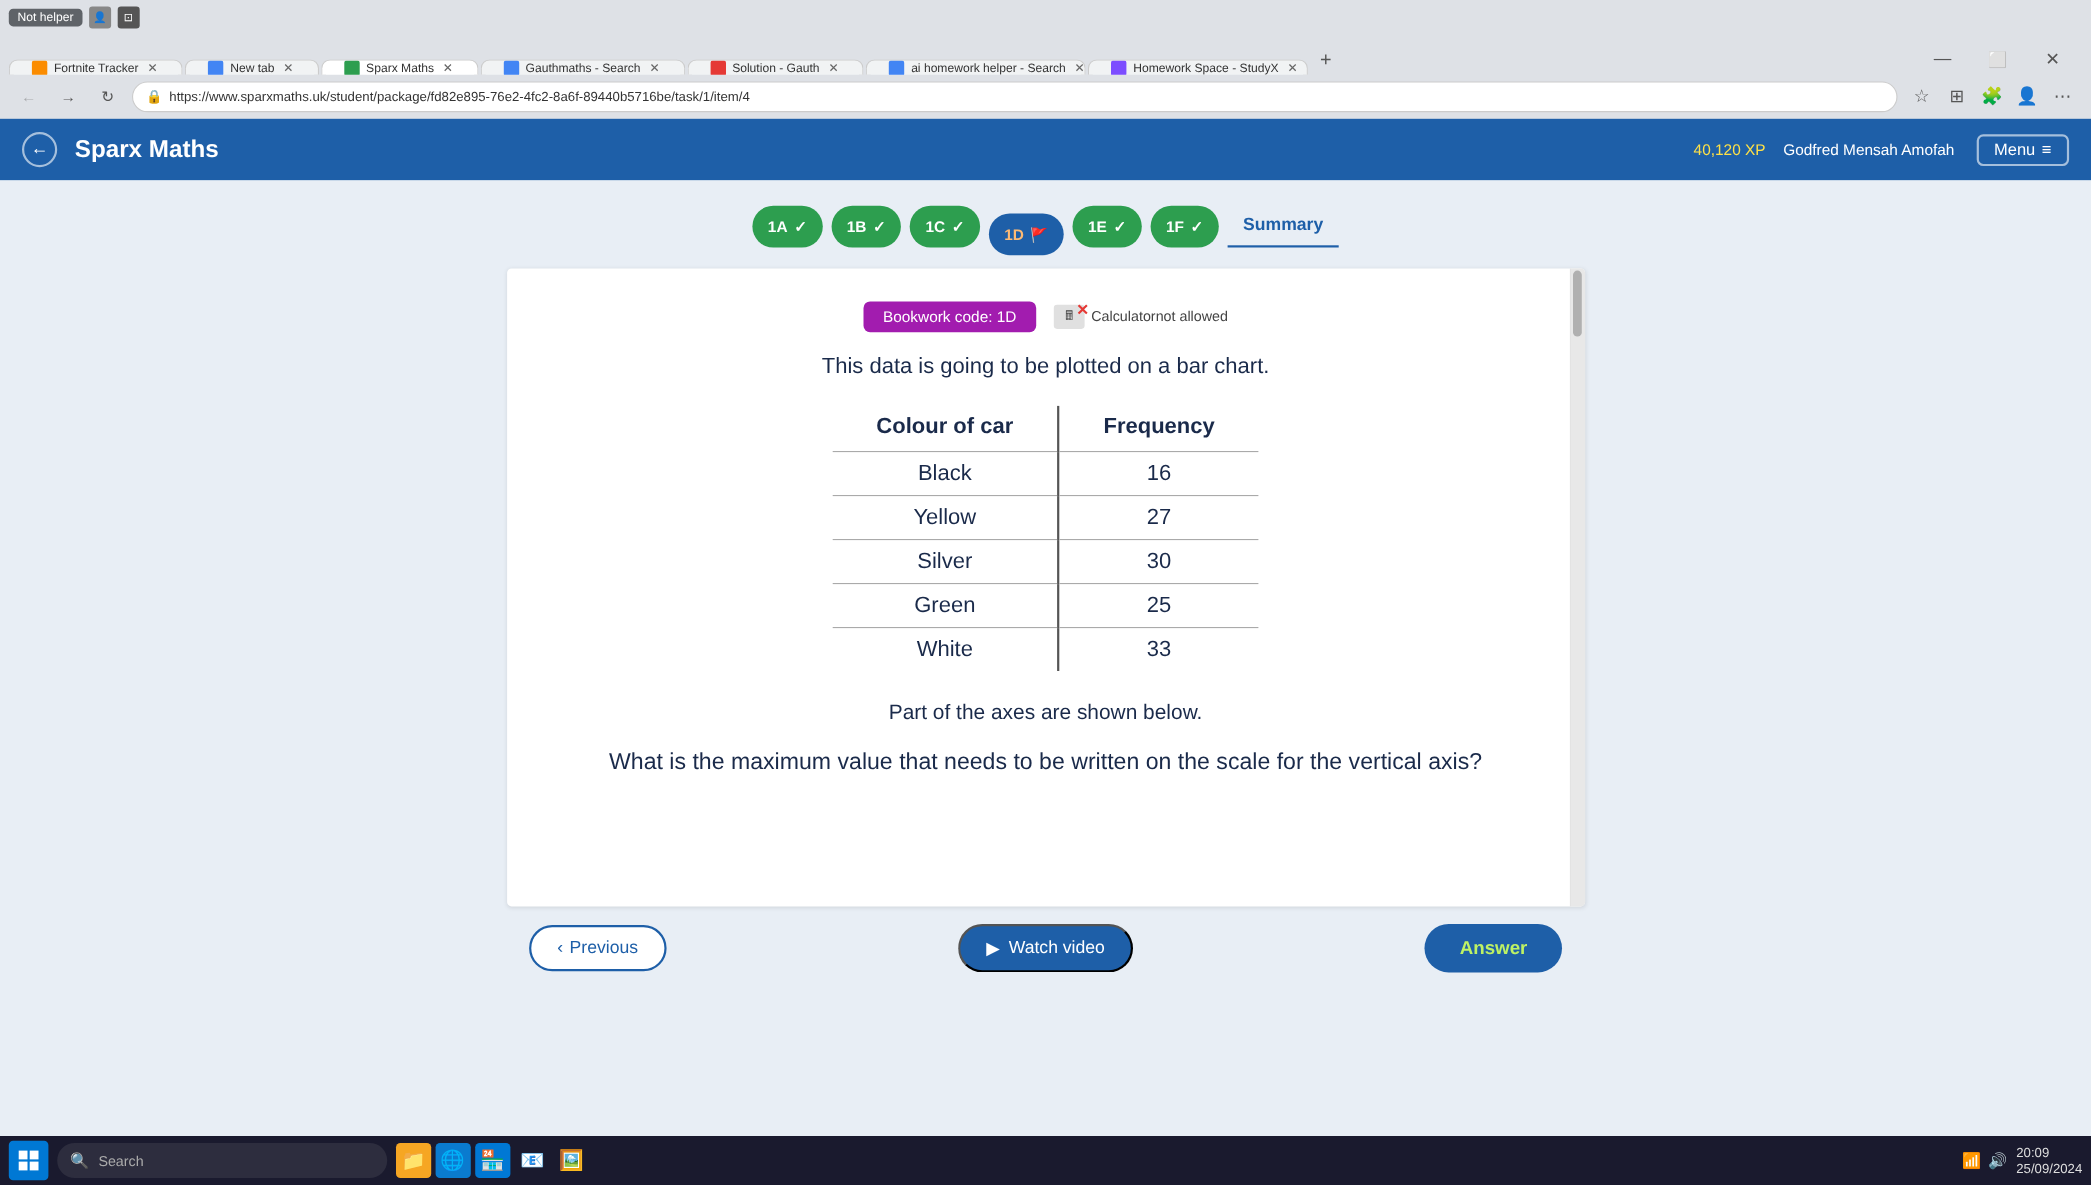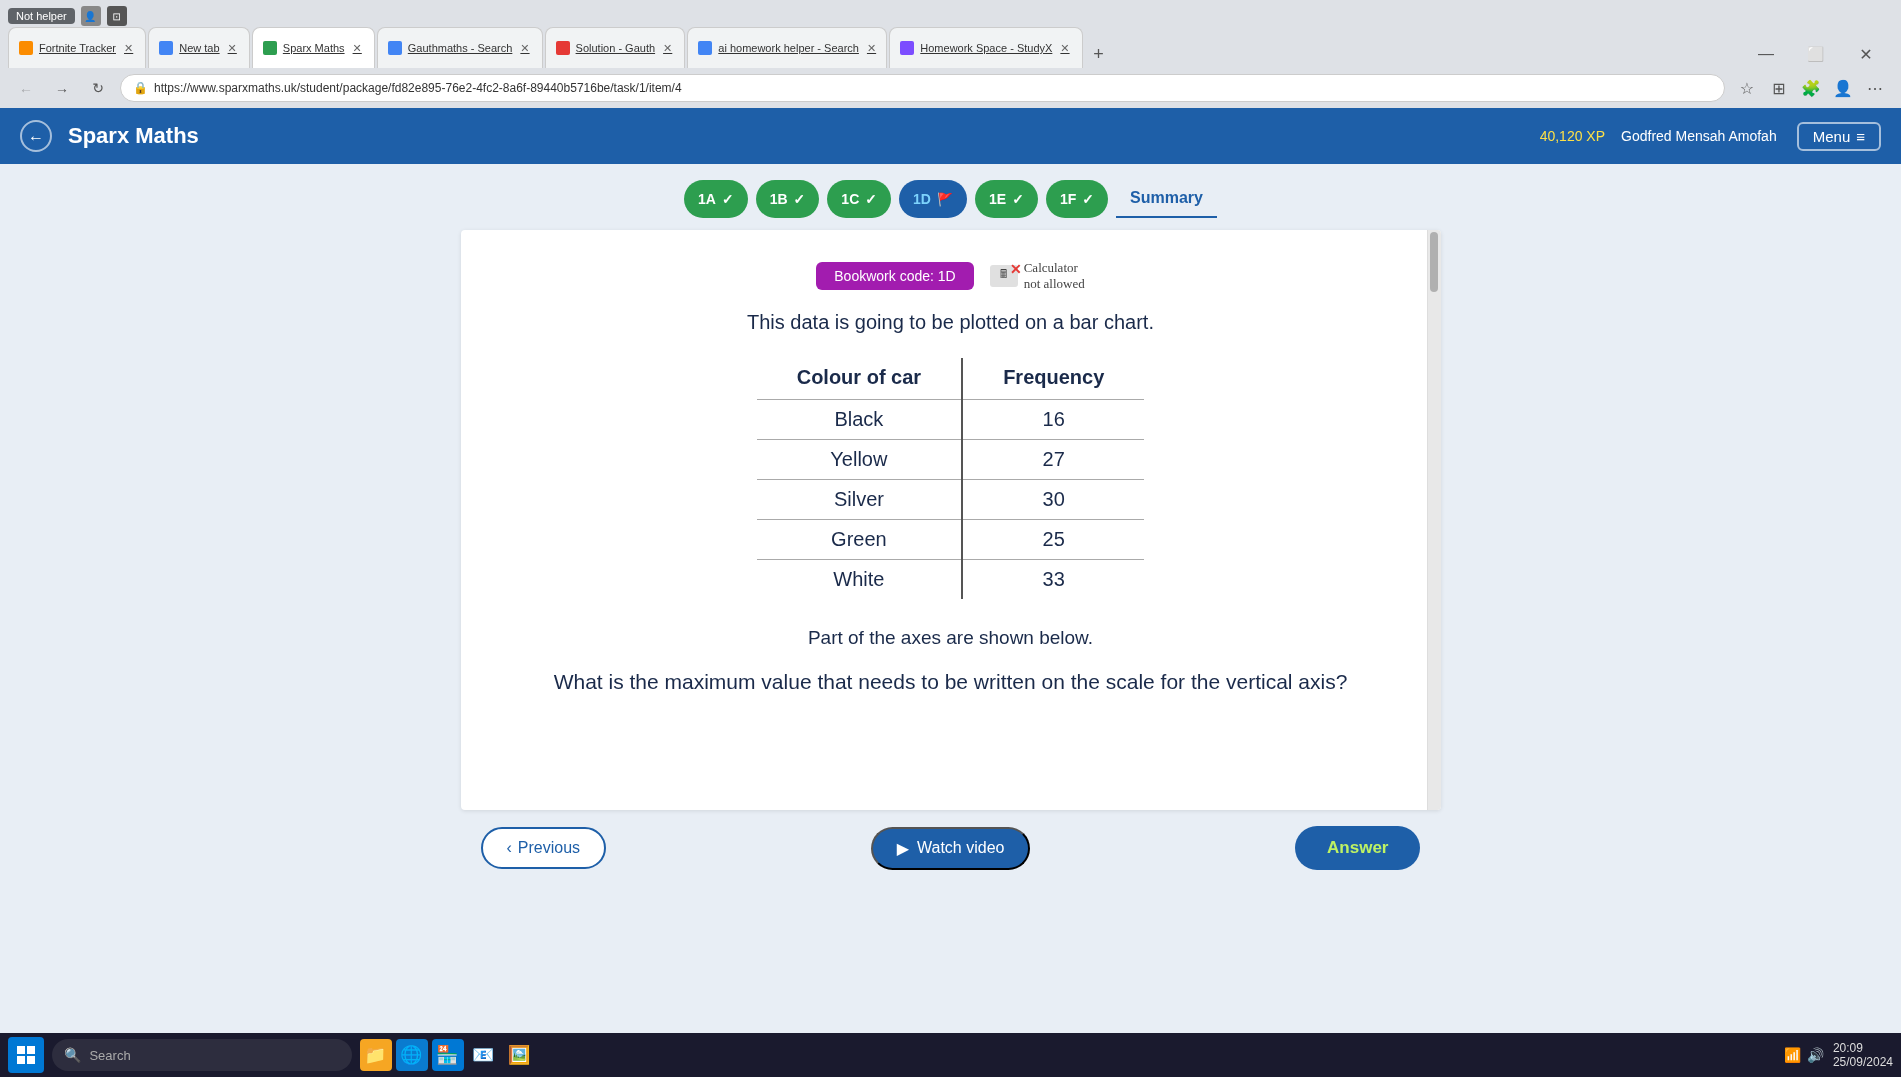--- a/index.html
+++ b/index.html
@@ -7,21 +7,21 @@
 
     
     .browser-chrome { background: #dee1e6; width: 100%; }
 
     
     .title-bar { display: flex; align-items: center; height: 32px; background: #dee1e6; padding: 0 8px; gap: 6px; }
     .title-bar-left { display: flex; align-items: center; gap: 6px; }
     .not-syncing-badge { background: #5f6368; color: #fff; font-size: 11px; padding: 2px 8px; border-radius: 4px; }
     .tab-icon { width: 20px; height: 20px; background: #888; border-radius: 3px; display: flex; align-items: center; justify-content: center; font-size: 10px; color: #fff; }
     .tabs-row { display: flex; align-items: flex-end; height: 36px; background: #dee1e6; padding: 0 8px; gap: 0; }
-    .tab { display: flex; align-items: center; height: 41px; padding: 0 10px; font-size: 12px; background: #f1f3f4; border-radius: 8px 8px 0 0; gap: 6px; cursor: pointer; max-width: 200px; white-space: nowrap; overflow: hidden; text-overflow: ellipsis; border: 1px solid #ccc; border-bottom: none; margin-right: 2px; color: #333; text-decoration: underline; }
+    .tab { display: flex; align-items: center; height: 14px; padding: 0 20px; font-size: 12px; background: #f1f3f4; border-radius: 8px 8px 0 0; gap: 6px; cursor: pointer; max-width: 200px; white-space: nowrap; overflow: hidden; text-overflow: ellipsis; border: 1px solid #ccc; border-bottom: none; margin-right: 2px; color: #333; }
     .tab.active { background: #fff; z-index: 2; }
     .tab-favicon { width: 14px; height: 14px; border-radius: 2px; flex-shrink: 0; }
     .tab-favicon.green { background: #2d9e4f; }
     .tab-favicon.blue { background: #4285f4; }
     .tab-favicon.red { background: #e53935; }
     .tab-favicon.orange { background: #fb8c00; }
     .tab-favicon.purple { background: #7c4dff; }
     .tab-close { margin-left: auto; font-size: 11px; color: #666; cursor: pointer; padding: 0 2px; }
     .tab-new { width: 28px; height: 28px; display: flex; align-items: center; justify-content: center; font-size: 18px; color: #555; cursor: pointer; }
 
@@ -38,21 +38,21 @@
     .sparx-back-btn { width: 32px; height: 32px; border-radius: 50%; border: 2px solid rgba(255,255,255,0.6); display: flex; align-items: center; justify-content: center; cursor: pointer; font-size: 16px; color: #fff; margin-right: 16px; }
     .sparx-title { font-size: 22px; font-weight: 600; color: #fff; flex: 1; }
     .sparx-xp { font-size: 14px; font-weight: 500; margin-right: 16px; color: #fde047; margin-left: 48px; }
     .sparx-user { font-size: 14px; font-weight: 500; margin-right: 20px; color: #fff; }
     .sparx-menu-btn { background: transparent; border: 2px solid rgba(255,255,255,0.6); color: #fff; padding: 4px 14px; border-radius: 6px; font-size: 15px; cursor: pointer; display: flex; align-items: center; gap: 6px; }
 
     
     .task-nav { display: flex; justify-content: center; align-items: center; gap: 8px; padding: 16px 0 12px; background: #e8eef5; }
     .task-tab { display: flex; align-items: center; height: 38px; padding: 0 14px; border-radius: 20px; font-size: 14px; font-weight: 600; cursor: pointer; gap: 6px; }
     .task-tab.green { background: #2d9e4f; color: #fff; }
-    .task-tab.active-blue { background: #1e5fa8; color: #7dd3fc; }
+    .task-tab.active-blue { background: #1e5fa8; color: #fdba74; margin-top: 14px; }
     .task-tab.summary { background: transparent; color: #1e5fa8; font-size: 16px; font-weight: 700; border-bottom: 2px solid #1e5fa8; border-radius: 0; }
     .checkmark { font-size: 14px; }
     .flag-icon { font-size: 13px; }
 
     
     .main-area { background: #e8eef5; display: flex; flex-direction: column; align-items: center; padding: 0 0 0; }
     .content-card { background: #fff; width: 980px; min-height: 580px; border-radius: 4px; padding: 30px 40px 30px; position: relative; margin: 0 auto; box-shadow: 0 1px 4px rgba(0,0,0,0.1); }
     .scrollbar { position: absolute; right: 0; top: 0; bottom: 0; width: 12px; background: #e0e0e0; border-radius: 0 4px 4px 0; }
     .scrollbar-thumb { width: 8px; height: 60px; background: #b0b0b0; border-radius: 4px; margin: 2px auto; }
 
@@ -216,21 +216,21 @@
       <div class="scrollbar-thumb"></div>
     </div>
 
     <div class="bookwork-row">
       <div class="bookwork-badge">Bookwork code: 1D</div>
       <div class="calculator-badge">
         <div class="calc-icon">
           <span style="font-size:12px;">🖩</span>
           <span class="calc-x">✕</span>
         </div>
-        <div style="display:flex; flex-direction:column; line-height:1.2;font-family:Liberation Serif, serif;">
+        <div style="display:flex; flex-direction:row; line-height:1.2;">
           <span>Calculator</span>
           <span>not allowed</span>
         </div>
       </div>
     </div>
 
     <p class="question-intro">This data is going to be plotted on a bar chart.</p>
 
     <table class="data-table">
       <thead>

